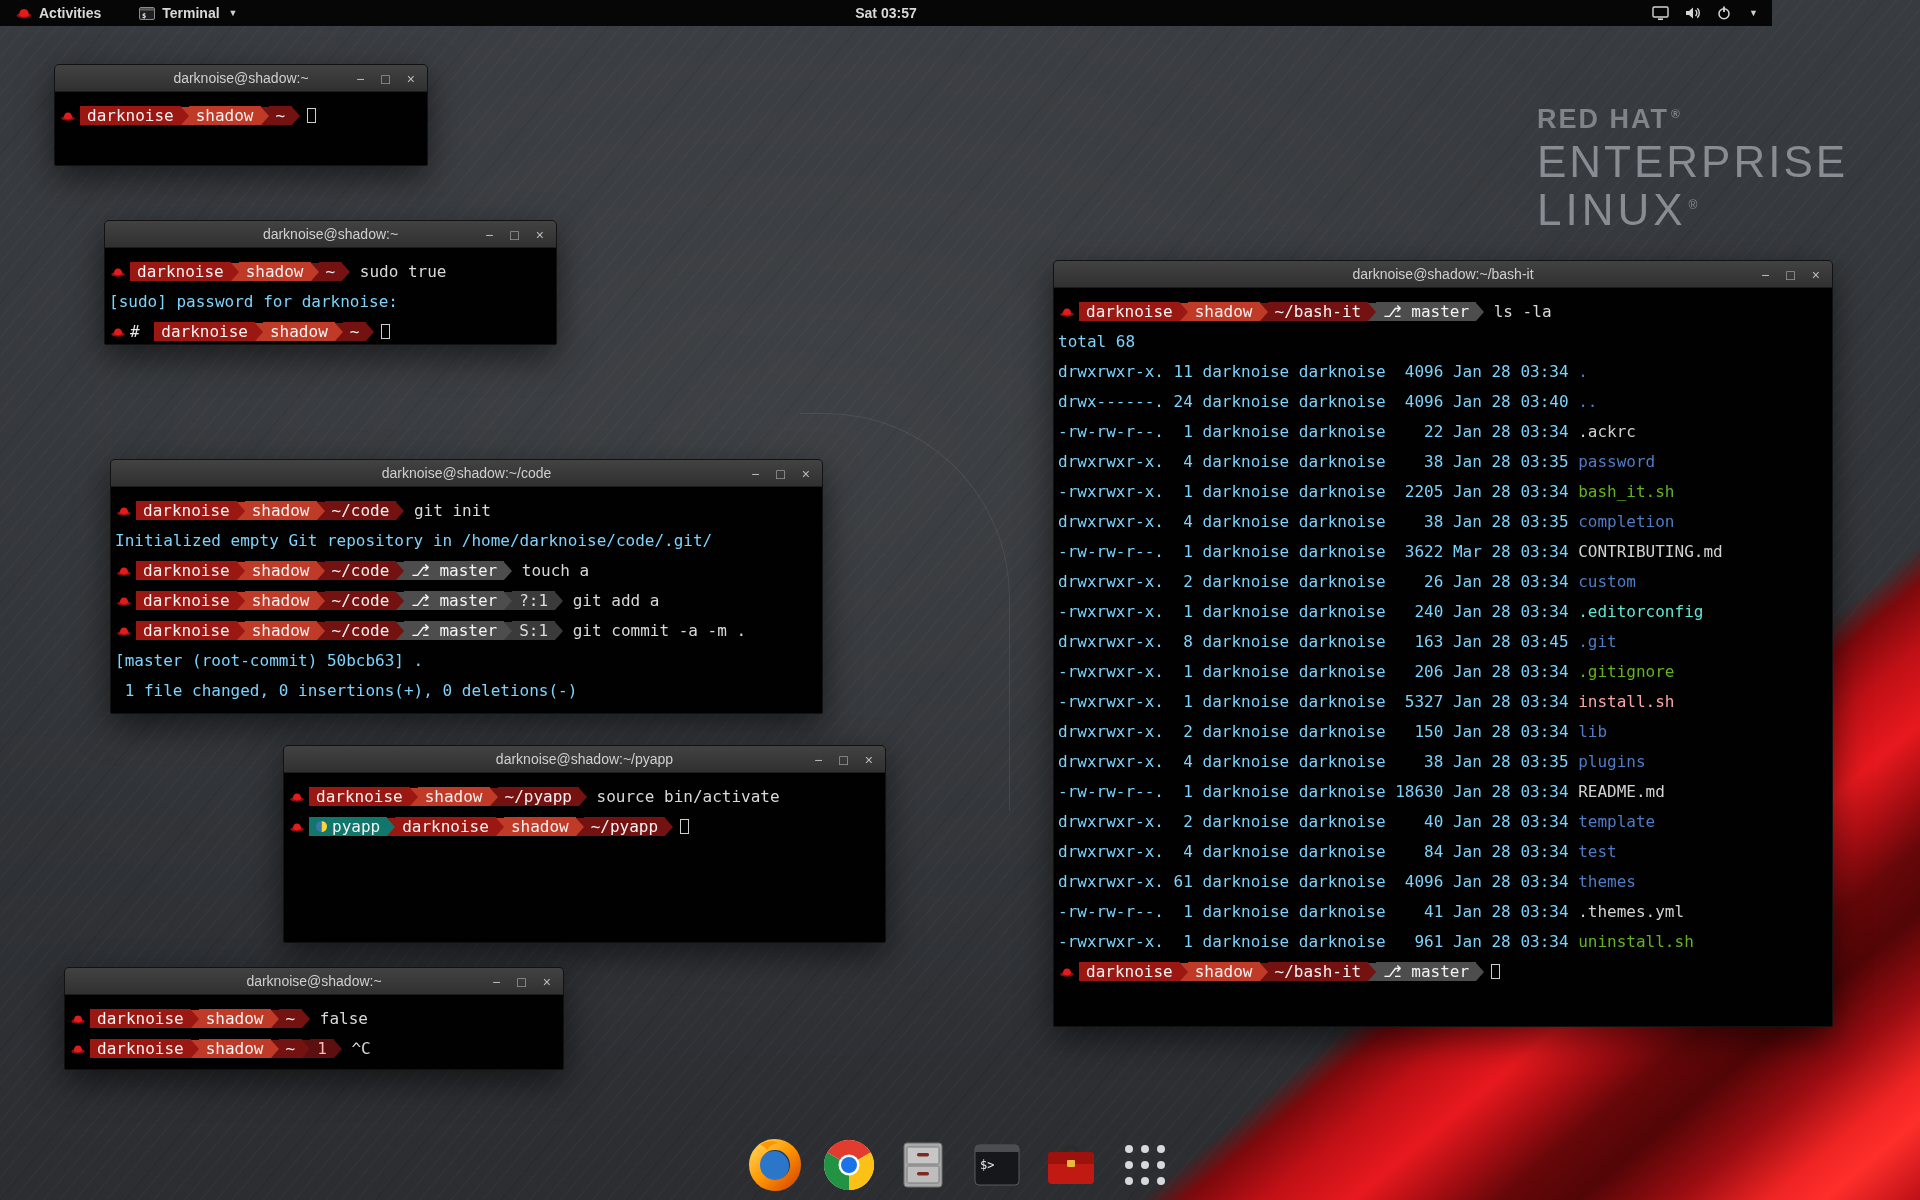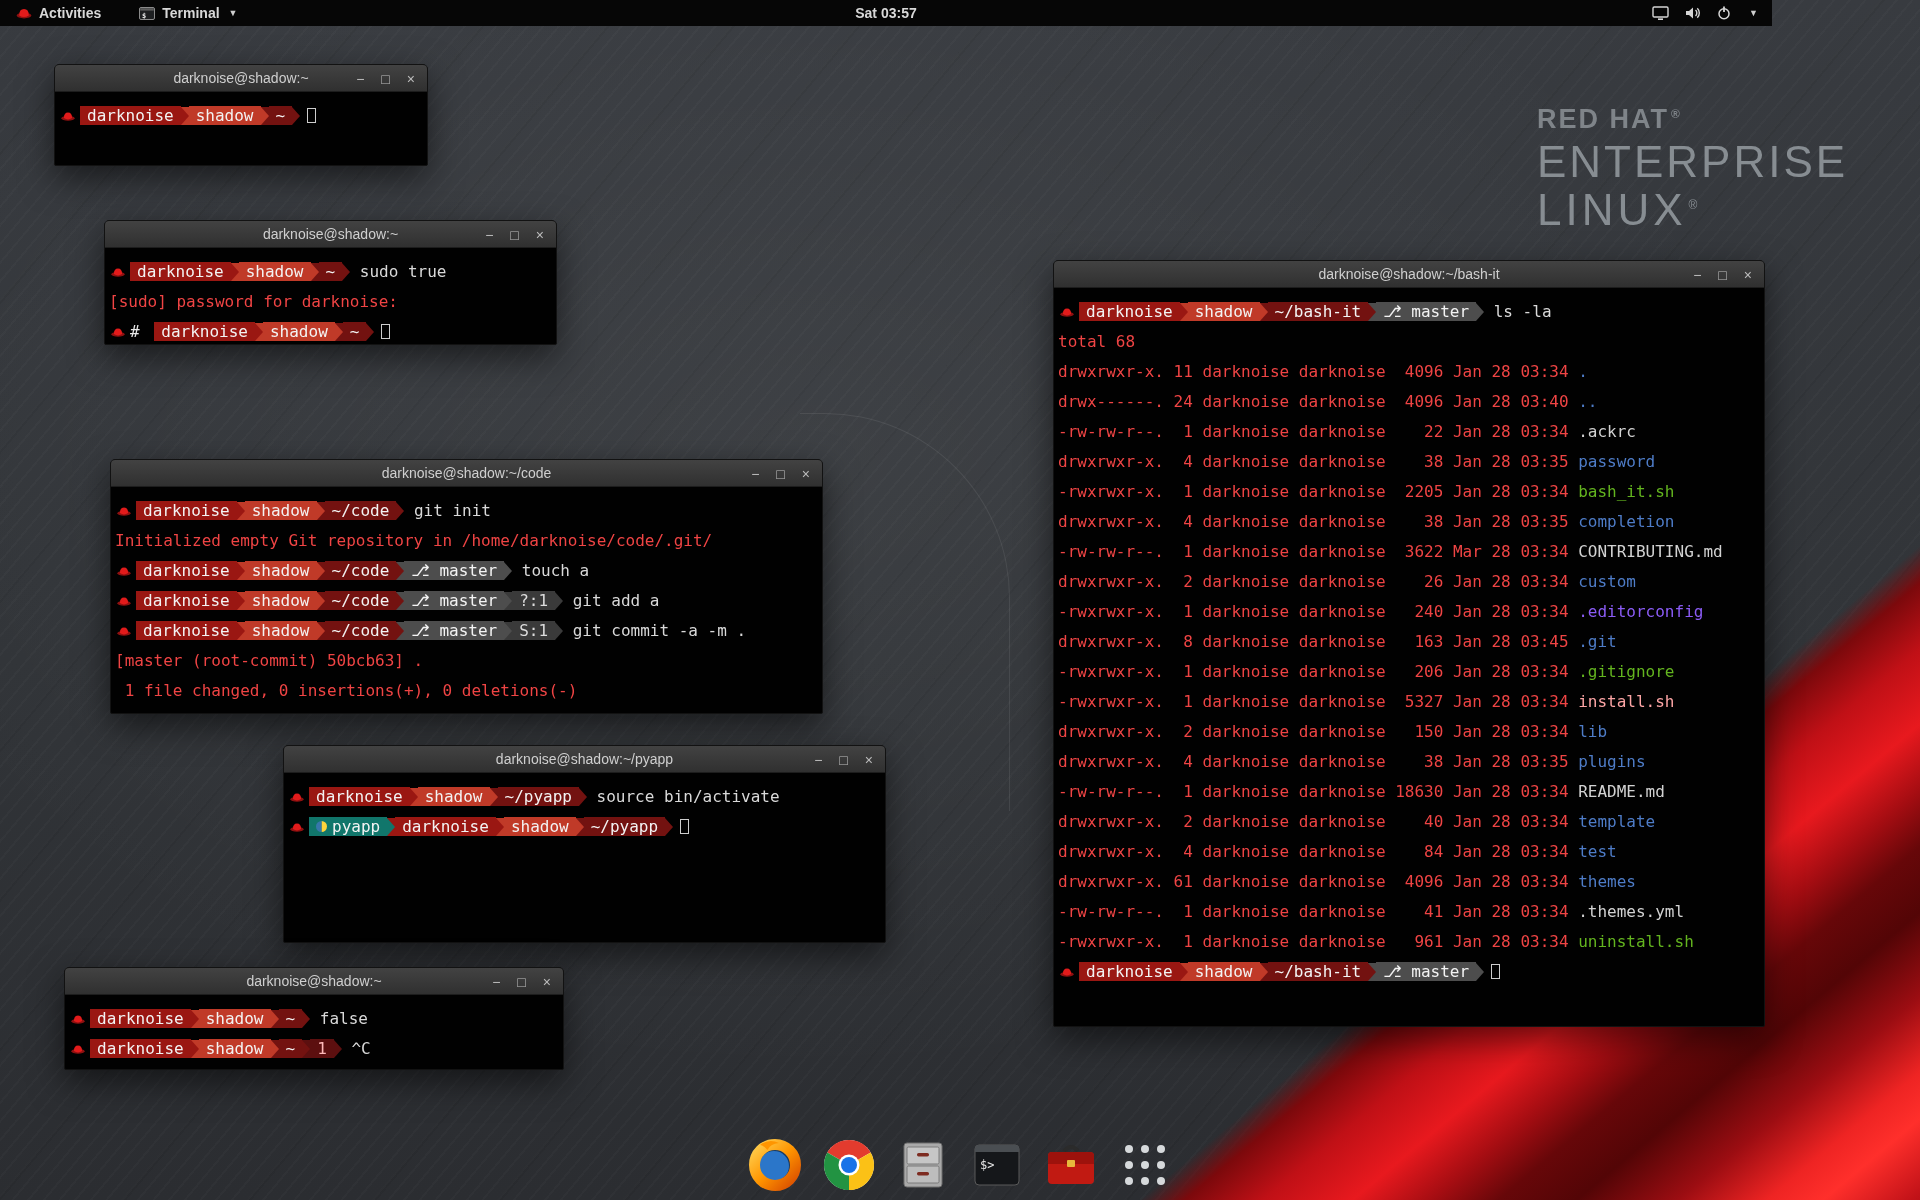--- a/index.html
+++ b/index.html
@@ -59,21 +59,21 @@
   .tline { display:flex; align-items:center; height:19px; white-space:pre;margin-top:11px; }
   .hat { display:inline-flex; align-items:center; margin:0 5px 0 2px; }
   .prefix { padding-right:5px; color:#e8e8e8; }
   .seg { display:inline-flex; align-items:center; height:19px; padding:0 7px; color:#f3f3f3; white-space:pre; }
   .seg .segico { display:inline-flex; align-items:center; margin-right:5px; }
   .seg[data-segc="count"] { color:#dcdcdc; }
   .seg[data-segc="exit"] { color:#ffb9b9; }
   .parrow { width:0; height:0; border-top:9.5px solid transparent; border-bottom:9.5px solid transparent;
     border-left:8px solid #444; display:inline-block; }
   .cmd { color:#d9d9d9; white-space:pre; }
-  .out { color:#ef4444; white-space:pre; }
+  .out { color:#7dd3fc; white-space:pre; }
   .fname { white-space:pre; }
   .cursor { display:inline-block; width:9px; height:15px; border:1px solid #cdcdcd; margin-left:7px; }
 
   
   .dock { position:absolute; left:50%; bottom:6px; transform:translateX(-50%);
     display:flex; align-items:flex-end; gap:16px; z-index:60; }
   .dock-item { width:58px; height:58px; display:flex; align-items:center; justify-content:center; cursor:default; }
 </style>
 </head>
 <body>
@@ -257,21 +257,21 @@
               <ellipse cx="7" cy="7.3" rx="6.6" ry="2.4" fill="#8f1010"></ellipse>
               <path d="M2.9 7.1 Q2.9 1.6 7 1.6 Q11.1 1.6 11.1 7.1 Q9 8.5 7 8.5 Q5 8.5 2.9 7.1Z" fill="#e21b1b"></path>
             </svg></span><span class="seg" data-segc="user" style="background: rgb(154, 23, 18);">darknoise</span><span class="parrow" style="border-left-color: rgb(154, 23, 18); background: rgb(192, 58, 40);"></span><span class="seg" data-segc="host" style="background: rgb(192, 58, 40);">shadow</span><span class="parrow" style="border-left-color: rgb(192, 58, 40); background: rgb(115, 18, 16);"></span><span class="seg" data-segc="path" style="background: rgb(115, 18, 16);">~</span><span class="parrow" style="border-left-color: rgb(115, 18, 16); background: rgb(92, 15, 15);"></span><span class="seg" data-segc="exit" style="background: rgb(92, 15, 15);">1</span><span class="parrow" style="border-left-color: rgb(92, 15, 15); background: transparent;"></span><span class="cmd"> ^C</span></div>
         <div class="tline"><span class="hat"><svg width="14" height="10" viewBox="0 0 14 10">
               <ellipse cx="7" cy="7.3" rx="6.6" ry="2.4" fill="#8f1010"></ellipse>
               <path d="M2.9 7.1 Q2.9 1.6 7 1.6 Q11.1 1.6 11.1 7.1 Q9 8.5 7 8.5 Q5 8.5 2.9 7.1Z" fill="#e21b1b"></path>
             </svg></span><span class="seg" data-segc="user" style="background: rgb(154, 23, 18);">darknoise</span><span class="parrow" style="border-left-color: rgb(154, 23, 18); background: rgb(192, 58, 40);"></span><span class="seg" data-segc="host" style="background: rgb(192, 58, 40);">shadow</span><span class="parrow" style="border-left-color: rgb(192, 58, 40); background: rgb(115, 18, 16);"></span><span class="seg" data-segc="path" style="background: rgb(115, 18, 16);">~</span><span class="parrow" style="border-left-color: rgb(115, 18, 16); background: rgb(92, 15, 15);"></span><span class="seg" data-segc="exit" style="background: rgb(92, 15, 15);">130</span><span class="parrow" style="border-left-color: rgb(92, 15, 15); background: transparent;"></span><span class="cursor"></span></div>
       </div>
   </div>
 
-  <div class="term" id="win-f" style="left:1053px; top:260px; width:712px; height:767px;">
+  <div class="term" id="win-f" style="left:1053px; top:260px; width:780px; height:767px;">
     <div class="titlebar">
       <span class="title">darknoise@shadow:~/bash-it</span>
       <span class="winbtns">
         <span>−</span>
         <span>□</span>
         <span>×</span>
       </span>
     </div>
     <div class="tbody">
         <div class="tline"><span class="hat"><svg width="14" height="10" viewBox="0 0 14 10">
@@ -280,21 +280,21 @@
             </svg></span><span class="seg" data-segc="user" style="background: rgb(154, 23, 18);">darknoise</span><span class="parrow" style="border-left-color: rgb(154, 23, 18); background: rgb(192, 58, 40);"></span><span class="seg" data-segc="host" style="background: rgb(192, 58, 40);">shadow</span><span class="parrow" style="border-left-color: rgb(192, 58, 40); background: rgb(115, 18, 16);"></span><span class="seg" data-segc="path" style="background: rgb(115, 18, 16);">~/bash-it</span><span class="parrow" style="border-left-color: rgb(115, 18, 16); background: rgb(77, 77, 77);"></span><span class="seg" data-segc="git" style="background: rgb(77, 77, 77);"><span>⎇ </span>master</span><span class="parrow" style="border-left-color: rgb(77, 77, 77); background: transparent;"></span><span class="cmd"> ls -la</span></div>
         <div class="tline"><span class="out">total 68</span></div>
         <div class="tline"><span class="out">drwxrwxr-x. 11 darknoise darknoise  4096 Jan 28 03:34 </span><span class="fname" style="color: rgb(78, 124, 199);">.</span></div>
         <div class="tline"><span class="out">drwx------. 24 darknoise darknoise  4096 Jan 28 03:40 </span><span class="fname" style="color: rgb(78, 124, 199);">..</span></div>
         <div class="tline"><span class="out">-rw-rw-r--.  1 darknoise darknoise    22 Jan 28 03:34 </span><span class="fname" style="color: rgb(210, 210, 210);">.ackrc</span></div>
         <div class="tline"><span class="out">drwxrwxr-x.  4 darknoise darknoise    38 Jan 28 03:35 </span><span class="fname" style="color: rgb(78, 124, 199);">password</span></div>
         <div class="tline"><span class="out">-rwxrwxr-x.  1 darknoise darknoise  2205 Jan 28 03:34 </span><span class="fname" style="color: rgb(99, 180, 31);">bash_it.sh</span></div>
         <div class="tline"><span class="out">drwxrwxr-x.  4 darknoise darknoise    38 Jan 28 03:35 </span><span class="fname" style="color: rgb(78, 124, 199);">completion</span></div>
         <div class="tline"><span class="out">-rw-rw-r--.  1 darknoise darknoise  3622 Mar 28 03:34 </span><span class="fname" style="color: rgb(210, 210, 210);">CONTRIBUTING.md</span></div>
         <div class="tline"><span class="out">drwxrwxr-x.  2 darknoise darknoise    26 Jan 28 03:34 </span><span class="fname" style="color: rgb(78, 124, 199);">custom</span></div>
-        <div class="tline"><span class="out">-rwxrwxr-x.  1 darknoise darknoise   240 Jan 28 03:34 </span><span class="fname" style="color: #8b5cf6;">.editorconfig</span></div>
+        <div class="tline"><span class="out">-rwxrwxr-x.  1 darknoise darknoise   240 Jan 28 03:34 </span><span class="fname" style="color: #5eead4;">.editorconfig</span></div>
         <div class="tline"><span class="out">drwxrwxr-x.  8 darknoise darknoise   163 Jan 28 03:45 </span><span class="fname" style="color: rgb(78, 124, 199);">.git</span></div>
         <div class="tline"><span class="out">-rwxrwxr-x.  1 darknoise darknoise   206 Jan 28 03:34 </span><span class="fname" style="color: rgb(99, 180, 31);">.gitignore</span></div>
         <div class="tline"><span class="out">-rwxrwxr-x.  1 darknoise darknoise  5327 Jan 28 03:34 </span><span class="fname" style="color: #fca5a5;">install.sh</span></div>
         <div class="tline"><span class="out">drwxrwxr-x.  2 darknoise darknoise   150 Jan 28 03:34 </span><span class="fname" style="color: rgb(78, 124, 199);">lib</span></div>
         <div class="tline"><span class="out">drwxrwxr-x.  4 darknoise darknoise    38 Jan 28 03:35 </span><span class="fname" style="color: rgb(78, 124, 199);">plugins</span></div>
         <div class="tline"><span class="out">-rw-rw-r--.  1 darknoise darknoise 18630 Jan 28 03:34 </span><span class="fname" style="color: rgb(210, 210, 210);">README.md</span></div>
         <div class="tline"><span class="out">drwxrwxr-x.  2 darknoise darknoise    40 Jan 28 03:34 </span><span class="fname" style="color: rgb(78, 124, 199);">template</span></div>
         <div class="tline"><span class="out">drwxrwxr-x.  4 darknoise darknoise    84 Jan 28 03:34 </span><span class="fname" style="color: rgb(78, 124, 199);">test</span></div>
         <div class="tline"><span class="out">drwxrwxr-x. 61 darknoise darknoise  4096 Jan 28 03:34 </span><span class="fname" style="color: rgb(78, 124, 199);">themes</span></div>
         <div class="tline"><span class="out">-rw-rw-r--.  1 darknoise darknoise    41 Jan 28 03:34 </span><span class="fname" style="color: rgb(210, 210, 210);">.themes.yml</span></div>

